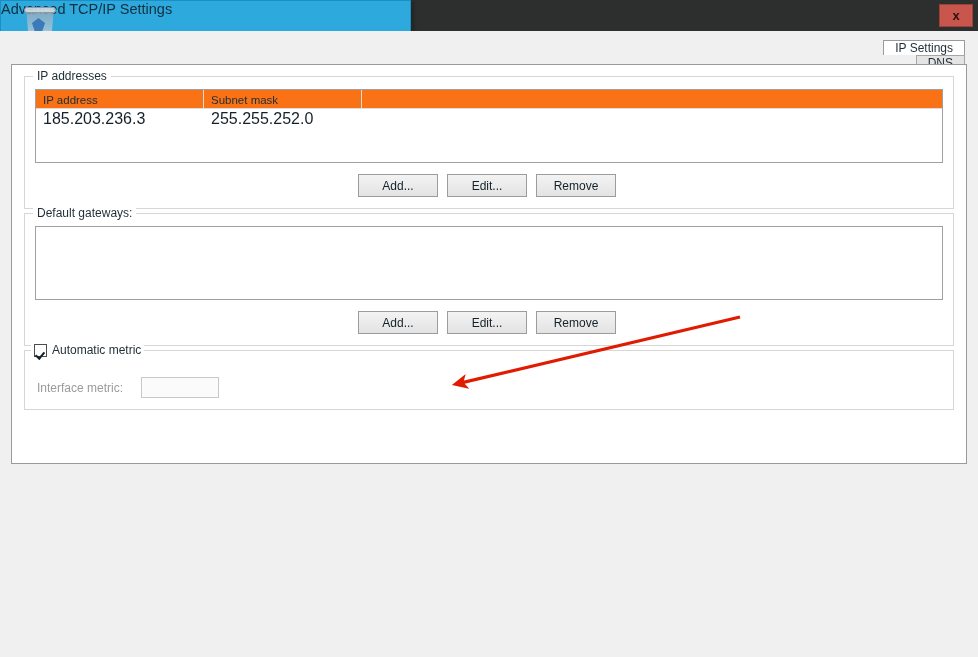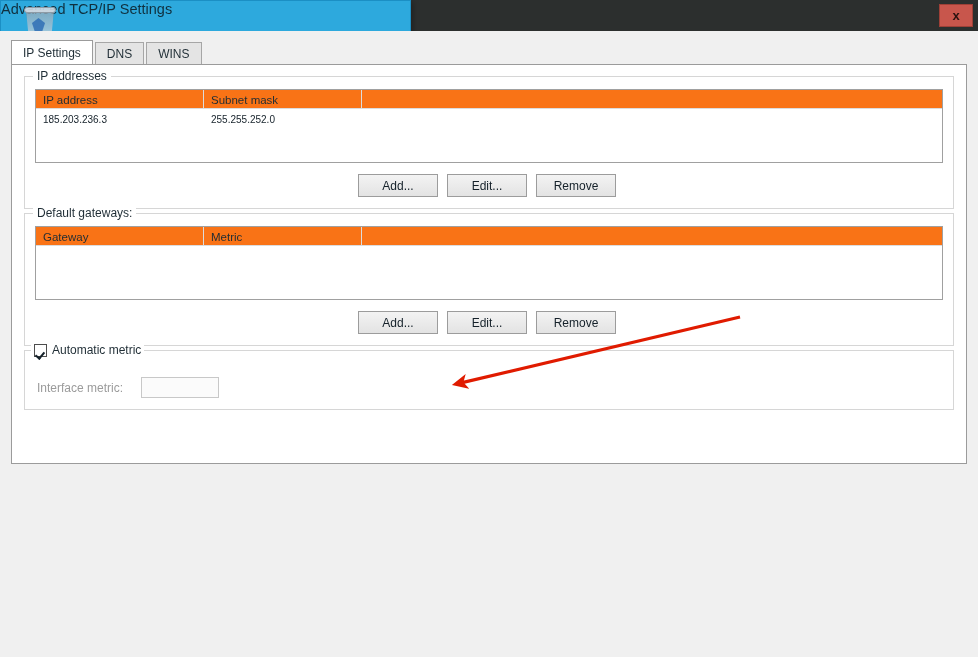--- a/index.html
+++ b/index.html
@@ -252,21 +252,21 @@
     position: absolute; right: 4px; top: 3px;
     width: 40px; height: 26px;
     border: 1px solid #6d838e; background: #c4d6dd;
     display: flex; align-items: center; justify-content: center;
     font-size: 13px; font-weight: bold; color: #14202a;
   }
   #eth-props .body {
     position: absolute; left: 0; right: 0; top: 33px; bottom: 0;
     background: #f0f0f0; padding: 8px 9px 0 9px;
   }
-  .tabrow { display: flex; align-items: flex-end; height: 24px; }
+  .tabrow { display: flex; align-items: flex-end; height: 24px; flex-direction: column; }
   .tab {
     height: 22px; padding: 0 11px;
     display: flex; align-items: center;
     font-size: 12px; color: #1f2d35;
     background: #e4e4e4; border: 1px solid #a6a6a6;
     border-bottom: none; margin-right: 2px;
   }
   .tab.active {
     background: #ffffff; height: 24px;
     border-color: #9b9b9b;
@@ -354,21 +354,21 @@
     background: #f97316;
   }
   .lv .hdr div {
     font-size: 11.5px; color: #1f2d35;
     padding: 2px 0 0 7px;
     border-right: 1px solid #dcdcdc;
     display: flex; align-items: center;
   }
   .lv .row { display: flex; height: 20px; }
   .lv .row div {
-    font-size: 10px; color: #15212a;
+    font-size: 16px; color: #15212a;
     padding-left: 7px; display: flex; align-items: center;
   }
   .lv .row div.hl { background: #f0f0f0; }
   .c1 { width: 168px; }
   .c2 { width: 158px; }
 
   .btnrow {
     display: flex; justify-content: center; gap: 9px;
     margin-top: 11px; padding-right: 4px;
   }
@@ -559,24 +559,20 @@
           <div class="btnrow">
             <div class="btn">Add...</div>
             <div class="btn">Edit...</div>
             <div class="btn">Remove</div>
           </div>
         </div>
 
         <div class="grp">
           <div class="gtitle">Default gateways:</div>
           <div class="lv">
-            <div class="hdr">
-              <div class="c1">Gateway</div>
-              <div class="c2">Metric</div>
-            </div>
           </div>
           <div class="btnrow">
             <div class="btn">Add...</div>
             <div class="btn">Edit...</div>
             <div class="btn">Remove</div>
           </div>
         </div>
 
         <div class="grp" style="padding-top:18px;">
           <div class="gtitle" style="left:6px;padding:0 3px;">

